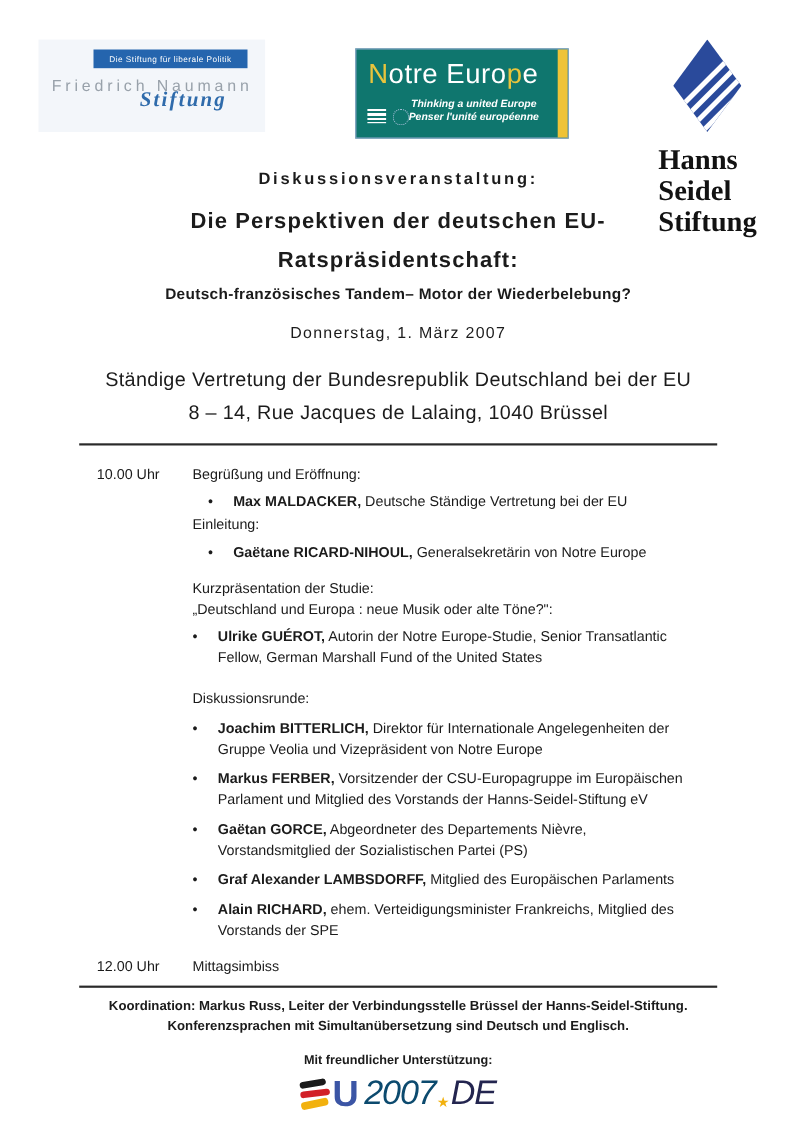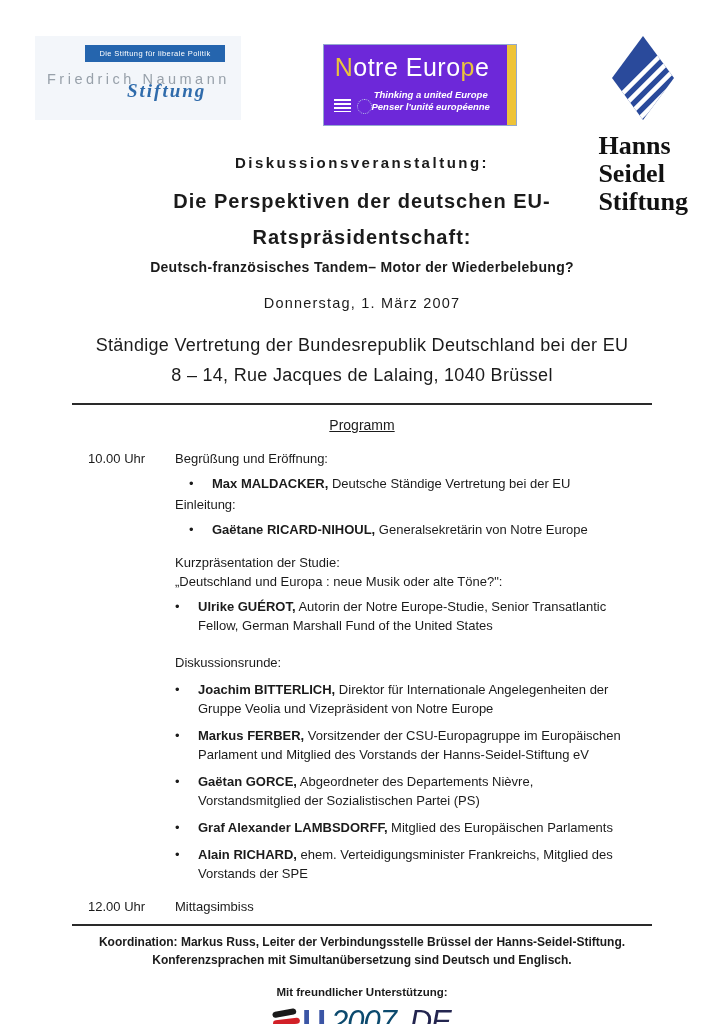--- a/index.html
+++ b/index.html
@@ -20,21 +20,21 @@
   .fns-bar { margin-left:50px; width:140px; height:17px; background:#2565ae;
              color:#fff; font-size:7.5px; letter-spacing:.4px;
              display:flex; align-items:center; justify-content:center; }
   .fns-name { margin-top:9px; margin-left:12px; color:#98a1aa; font-size:14.5px;
               letter-spacing:3.5px; white-space:nowrap; }
   .fns-name2 { margin-top:-7px; margin-left:92px; color:#2f6bab; font-size:19px;
                font-style:italic; font-weight:bold; letter-spacing:2px;
                font-family:"Liberation Serif", serif; }
 
   
-  .ne { position:relative; width:194px; height:82px; background:#6d28d9;
+  .ne { position:relative; width:194px; height:82px; background:#0f766e;
         margin-top:8px; border:1px solid #93a9cf; }
   .ne-goldbar { position:absolute; right:0; top:0; width:9px; height:100%;
                 background:#eec338; }
   .ne-name { position:absolute; left:11px; top:8px; font-size:25px; color:#fff;
              letter-spacing:.5px; white-space:nowrap; }
   .ne-gold { color:#e9c43c; }
   .ne-tag { position:absolute; left:42px; top:44px; width:130px; color:#fff;
             font-size:9.5px; font-style:italic; font-weight:bold;
             text-align:center; line-height:1.3; }
   .ne-doc { position:absolute; left:10px; bottom:13px; width:17px; height:13px;
@@ -157,21 +157,20 @@
     <div class="date">Donnerstag, 1. März 2007</div>
     <div class="venue">
       <div>Ständige Vertretung der Bundesrepublik Deutschland bei der EU</div>
       <div>8 – 14, Rue Jacques de Lalaing, 1040 Brüssel</div>
     </div>
   </div>
 
   <div class="inner">
     <hr class="rule">
 
-    <div class="prog-head"><span>Programm</span></div>
 
     <div class="program">
       <div class="prow">
         <div class="time">10.00 Uhr</div>
         <div class="content">
 
           <div class="label">Begrüßung und Eröffnung:</div>
 
           <div class="bullet ind tight">
             <span class="dot">•</span>

